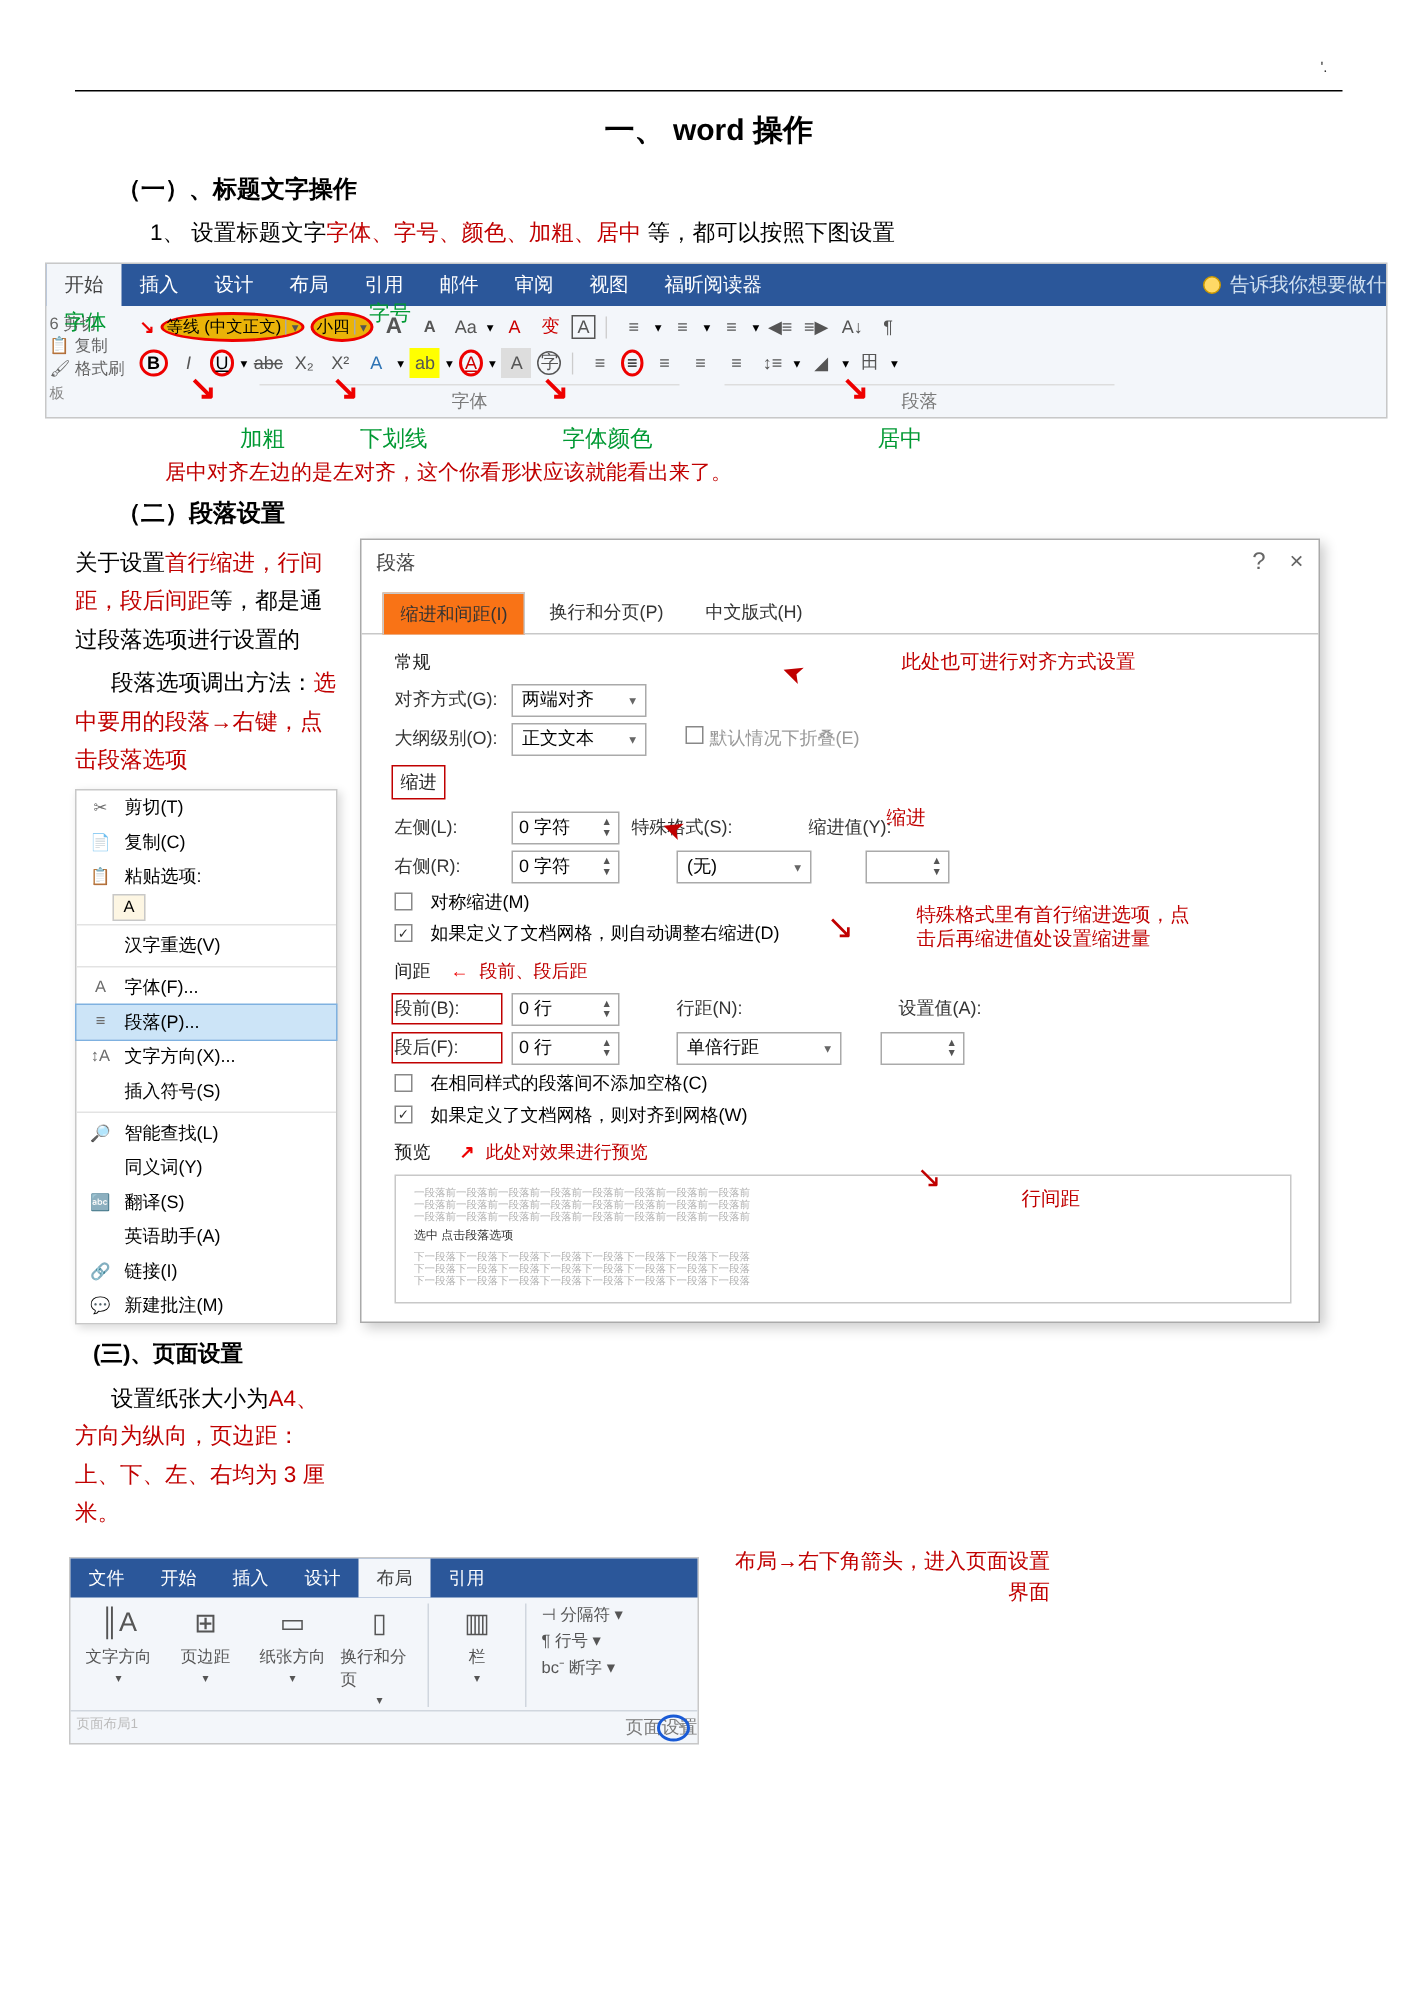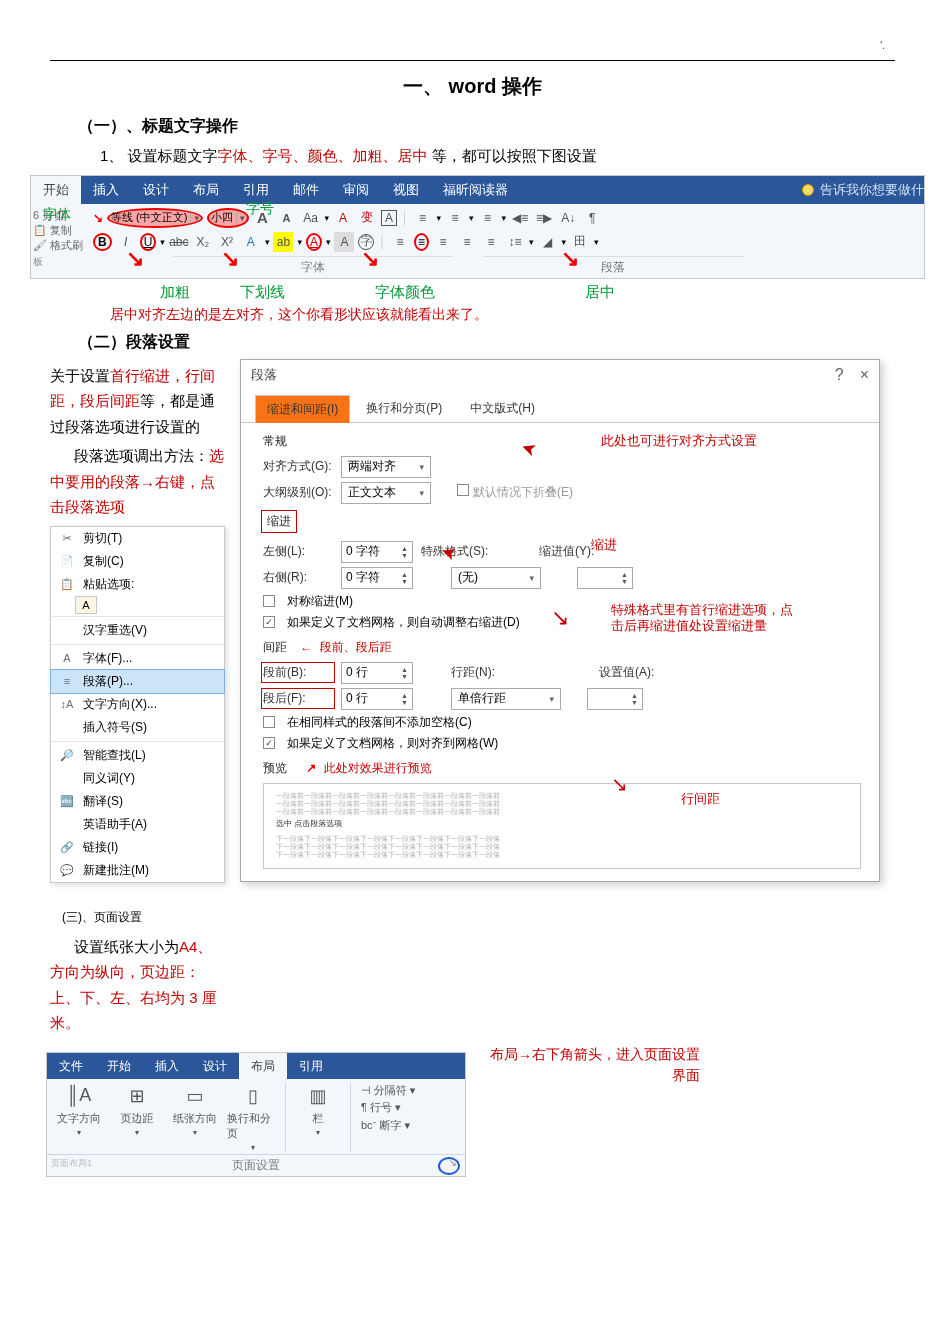--- a/index.html
+++ b/index.html
@@ -24,21 +24,21 @@
   .ribbon-box { border: 1px solid #c8c8c8; margin: 6px 0 4px -20px; width: 895px; background: #f3f6fa; position: relative; font-size: 12px; }
   .r-tabs { display: flex; background: #2b579a; color: #fff; height: 28px; align-items: center; font-size: 13px; }
   .r-tab { padding: 0 12px; line-height: 28px; }
   .r-tab.active { background: #f3f6fa; color: #444; }
   .tell { margin-left: auto; display: flex; align-items: center; color: #d0e0f0; }
   .bulb-icon { width: 12px; height: 12px; border-radius: 50%; background: #ffd966; margin-right: 6px; border: 1px solid #c90; }
   .r-body { display: flex; padding: 2px 4px 2px 2px; height: 74px; }
   .r-left { width: 60px; font-size: 11px; color: #666; padding-top: 2px; }
   .r-mid { flex: 1; }
   .tool-row { display: flex; align-items: center; gap: 4px; padding: 2px 0; }
-  .combo { border: 1px solid #aaa; background: #fca5a5; display: inline-flex; align-items: center; height: 20px; padding: 0 4px; font-size: 11px; gap: 3px; }
+  .combo { border: 1px solid #aaa; background: #eab308; display: inline-flex; align-items: center; height: 20px; padding: 0 4px; font-size: 11px; gap: 3px; }
   .dd { border-left: 1px solid #aaa; padding-left: 3px; font-size: 9px; color: #555; }
   .ring-red { border: 2px solid #e00; border-radius: 50%; padding: 0 2px; }
   .lbl-green { color: #009933; position: absolute; font-size: 14px; }
   .btn-sm { display: inline-flex; width: 20px; height: 20px; justify-content: center; align-items: center; color: #555; }
   .grp-lbl { text-align: center; color: #7a7a7a; font-size: 12px; border-top: 1px solid #ddd; padding-top: 2px; }
   .grp-wrap { display: flex; margin-top: 2px; gap: 30px; padding-left: 80px; }
   .arrow-red { color: #e00; font-weight: bold; }
   .annot-row { display: flex; gap: 50px; padding-left: 110px; color: #009933; font-size: 15px; margin-top: 2px; }
 
   .note { margin: 4px 0 8px 60px; font-size: 14px; }
@@ -70,33 +70,33 @@
   .sel { border: 1px solid #aaa; background: #fff; height: 22px; min-width: 90px; display: inline-flex; align-items: center; padding: 0 6px; font-size: 12px; }
   .sel .dd2 { margin-left: auto; font-size: 9px; color: #666; }
   .spin { border: 1px solid #aaa; background: #fff; height: 22px; width: 72px; display: inline-flex; align-items: center; padding: 0 4px; font-size: 12px; }
   .spin .updn { margin-left: auto; display: flex; flex-direction: column; font-size: 7px; color: #555; line-height: 7px; }
   .chk { width: 12px; height: 12px; border: 1px solid #888; display: inline-block; margin-right: 4px; text-align: center; font-size: 9px; line-height: 11px; color: #333; }
   .dlg-ann { color: #c00000; font-size: 13px; position: absolute; }
   .box-red { outline: 1.5px solid #c00000; outline-offset: 1px; }
   .arrow-abs { color: #c00000; font-size: 18px; position: absolute; }
   .preview { border: 1px solid #c8c8c8; background: #fff; height: 86px; margin: 4px 0 0 0; padding: 6px 12px; font-size: 7px; color: #b0b0b0; line-height: 1.3; overflow: hidden; }
 
-  .sec-head2 { font-weight: normal; font-size: 12px; margin: 26px 0 8px 12px; }
+  .sec-head2 { font-weight: bold; font-size: 15px; margin: 10px 0 8px 12px; }
 
   
   .layout-rib { border: 1px solid #c8c8c8; width: 420px; margin: 8px 0 0 -4px; background: #f3f6fa; font-size: 12px; position: relative; }
   .lr-tabs { display: flex; background: #2b579a; color: #fff; height: 26px; align-items: center; font-size: 12px; }
   .lr-tab { padding: 0 12px; line-height: 26px; }
   .lr-tab.active { background: #f3f6fa; color: #444; }
   .lr-body { display: flex; padding: 4px 6px 2px 6px; gap: 6px; }
   .lr-btn { display: flex; flex-direction: column; align-items: center; width: 52px; gap: 2px; color: #555; font-size: 11px; }
   .lr-ico { width: 30px; height: 26px; display: flex; align-items: center; justify-content: center; font-size: 18px; }
   .lr-sep { width: 1px; background: #d0d6de; }
   .lr-r { display: flex; flex-direction: column; gap: 2px; font-size: 11px; color: #555; padding-left: 4px; }
-  .lr-foot { border-top: 1px solid #d0d6de; text-align: center; color: #7a7a7a; font-size: 12px; padding: 2px 0; position: relative; }
+  .lr-foot { border-top: 1px solid #d0d6de; text-align: right; color: #7a7a7a; font-size: 12px; padding: 2px 0; position: relative; }
   .blue-ring { position: absolute; right: 5px; bottom: 1px; width: 22px; height: 18px; border: 2px solid #1a5bd6; border-radius: 50%; }
 
   .layout-ann { color: #c00000; font-size: 14px; line-height: 1.5; width: 220px; text-align: right; }
   .layout-row { display: flex; align-items: flex-start; gap: 14px; margin-top: 4px; }
 
   .underline-acc { text-decoration: underline; }
 
   
   .pv-line { height: 7px; margin: 1px 0; }
 </style>

